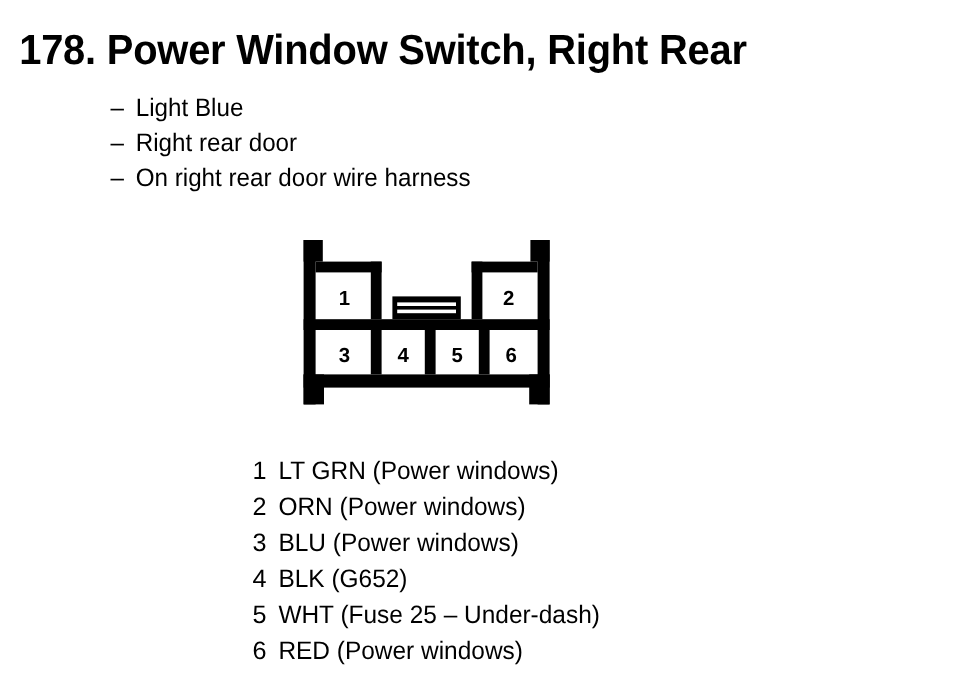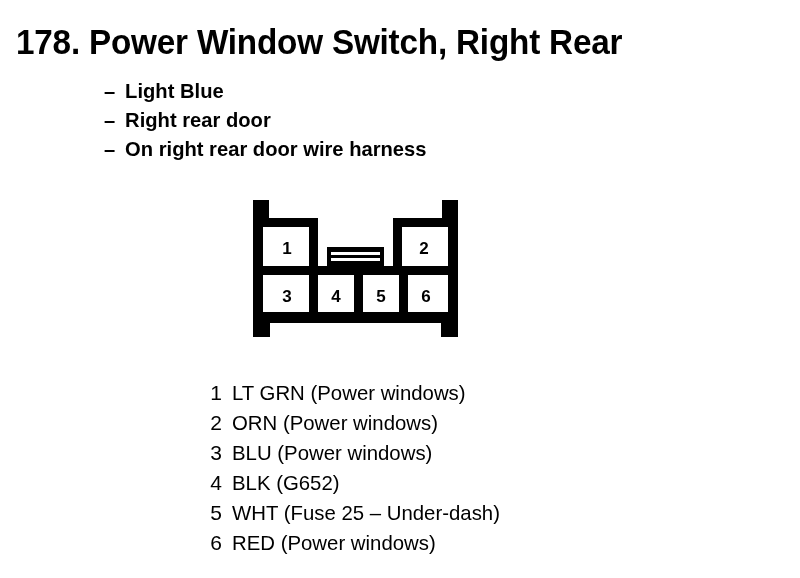--- a/index.html
+++ b/index.html
@@ -27,24 +27,23 @@
     line-height: 40px;
     letter-spacing: -0.2px;
     white-space: nowrap;
     transform: scaleX(0.95);
     transform-origin: left top;
   }
 
   
   .desc-list {
     position: absolute;
-    left: 104px;
+    left: 92px;
     top: 76px;
     width: 520px;
-    font-weight: bold;
   }
   .desc-line {
     font-size: 21px;
     line-height: 29px;
     white-space: nowrap;
     transform: scaleX(0.96);
     transform-origin: left top;
   }
   .desc-dash {
     display: inline-block;

